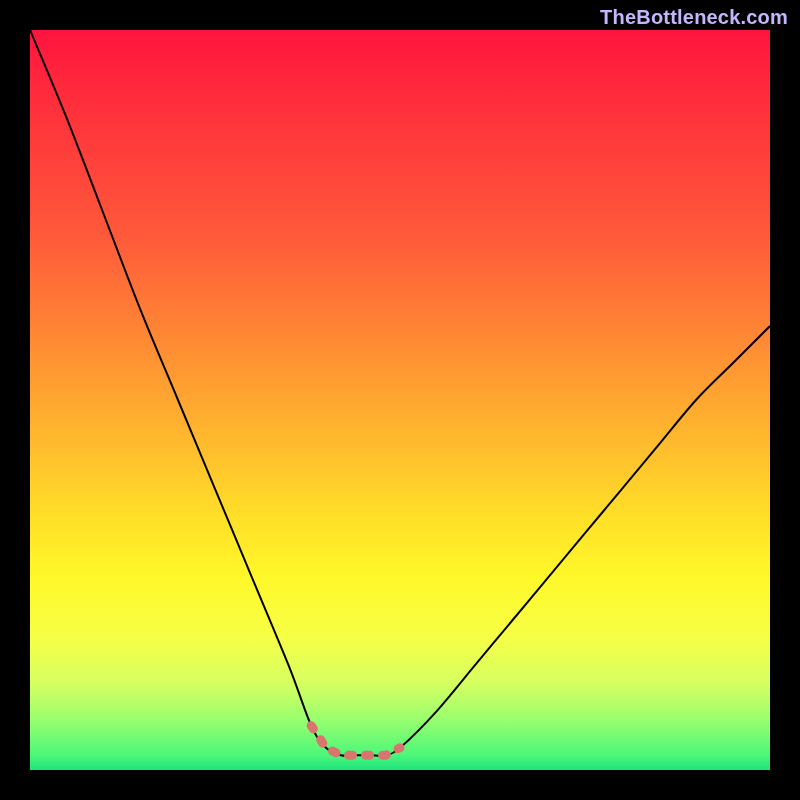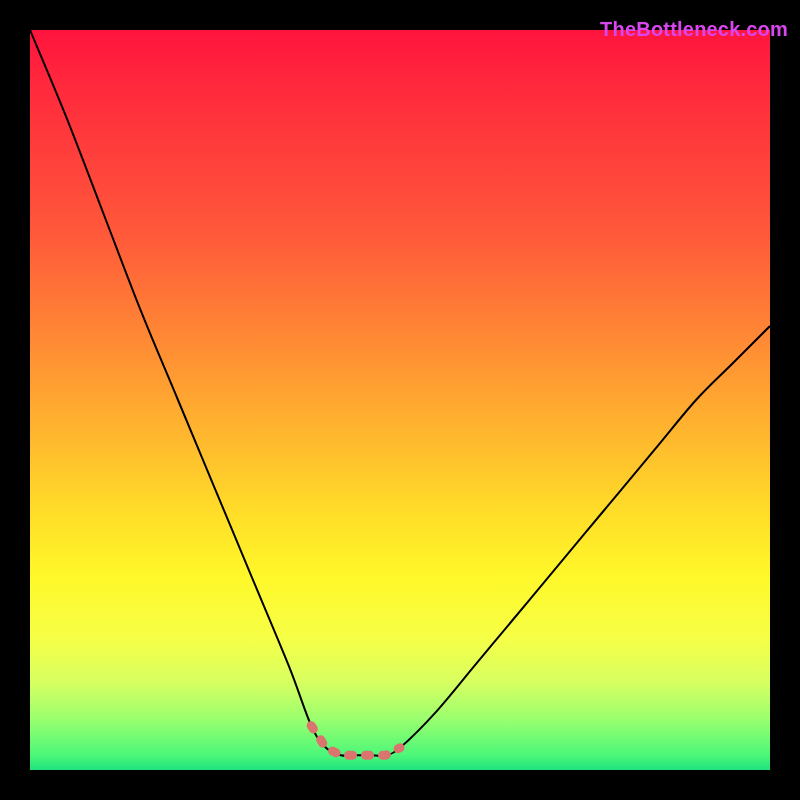--- a/index.html
+++ b/index.html
@@ -39,24 +39,24 @@
       #fff82a 74%,
       #f6ff46 82%,
       #d8ff60 88%,
       #9cff6e 93%,
       #4cf779 98%,
       #1fe27f 100%
     );
   }
   .watermark {
     position: absolute;
-    top: 18px;
+    top: 6px;
     right: 12px;
     font: 600 20px Arial, Helvetica, sans-serif;
-    color: #d946ef;
+    color: #c4b5fd;
     letter-spacing: 0.2px;
     user-select: none;
   }
   svg.curves {
     position: absolute;
     inset: 0;
     width: 100%;
     height: 100%;
     overflow: visible;
   }

